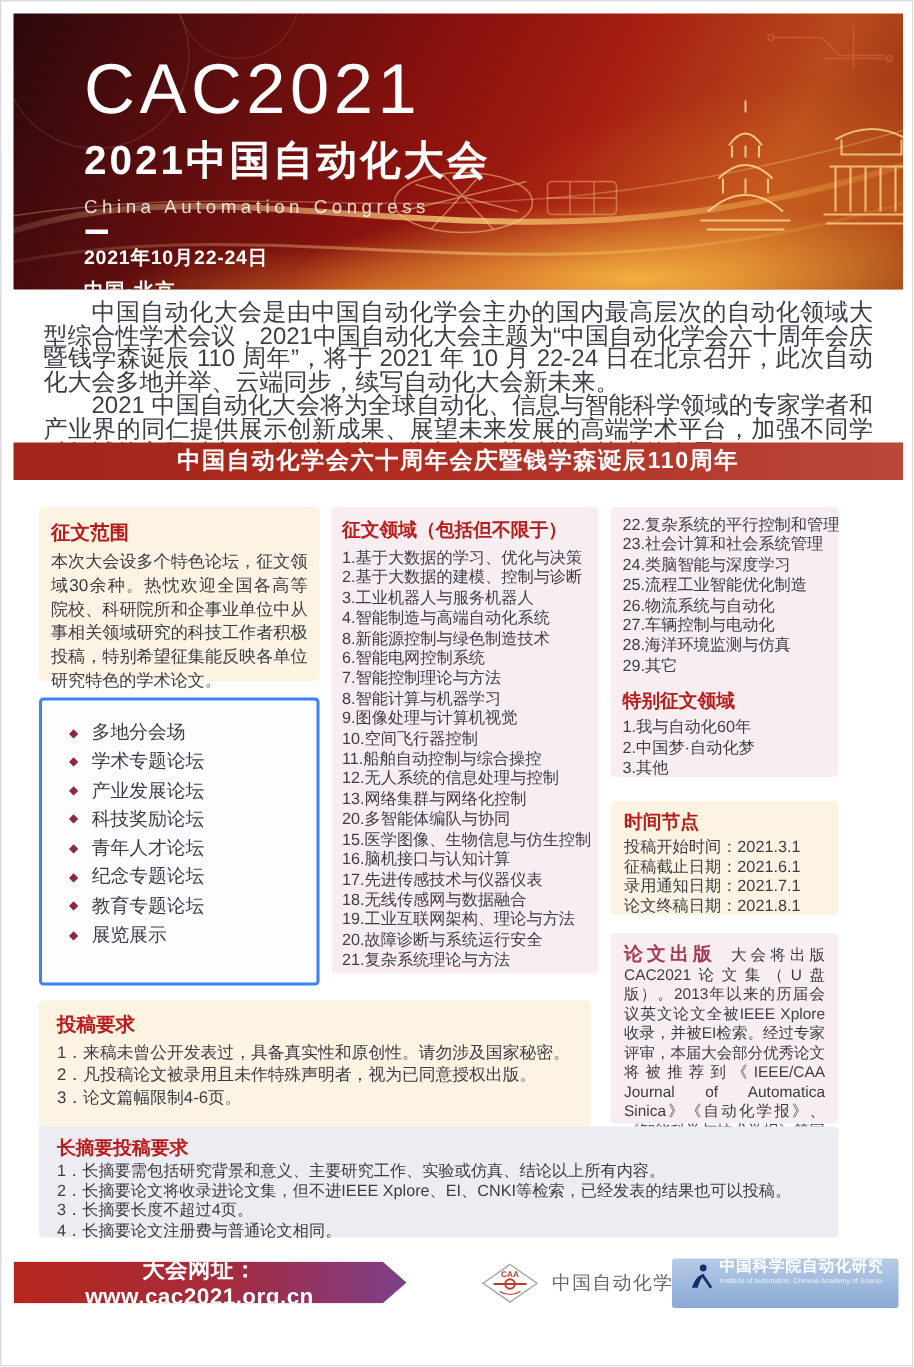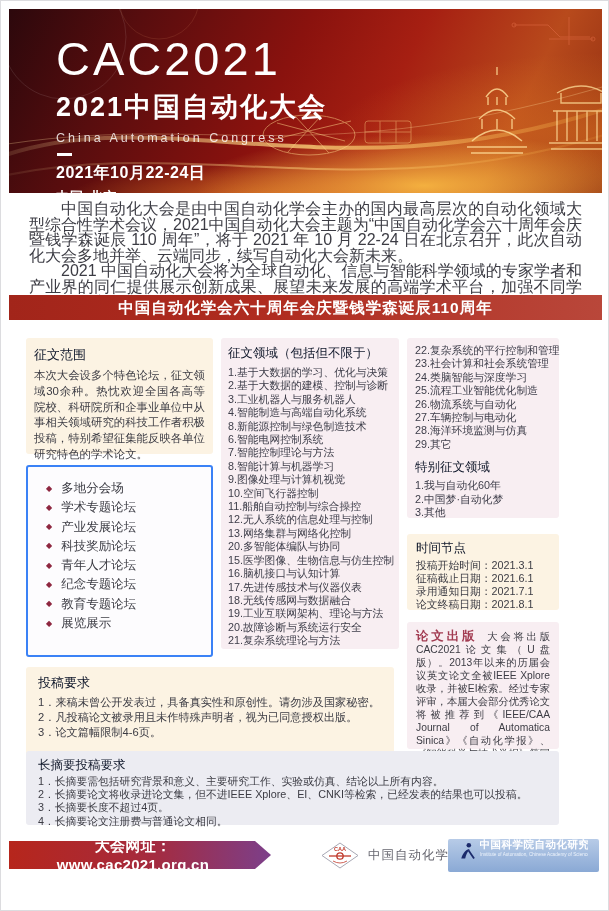--- a/index.html
+++ b/index.html
@@ -16,39 +16,39 @@
       radial-gradient(ellipse 45% 30% at 42% 104%, rgba(255,166,48,.55), rgba(255,166,48,0) 72%),
       radial-gradient(ellipse 70% 65% at 102% 68%, rgba(224,122,34,.55), rgba(224,122,34,0) 68%),
       linear-gradient(116deg,#2c080c 0%,#580d0e 20%,#8a120e 45%,#a61f12 62%,#b84a1c 82%,#8c2a10 100%);
   }
   .header-art{position:absolute;left:0;top:0;}
   .header-text{position:absolute;left:47px;top:26px;color:#fff;}
   .logo-cac{font-size:47px;font-weight:200;letter-spacing:3px;line-height:1;}
   .title-cn{font-size:27px;font-weight:bold;letter-spacing:2px;margin-top:7px;}
   .title-en{font-size:12.5px;letter-spacing:3px;color:rgba(255,255,255,.82);margin-top:6px;}
   .hd-divider{width:15px;height:3px;background:#fff;margin:8px 0 7px 1px;}
-  .hd-date{font-size:16px;font-weight:bold;letter-spacing:.5px;}
+  .hd-date{font-size:13px;font-weight:bold;letter-spacing:.5px;}
   .hd-loc{font-size:13px;font-weight:bold;margin-top:4px;letter-spacing:1px;}
   
   .intro{position:absolute;left:28px;top:200px;width:553px;color:#3c3c44;}
   .intro p{margin:0;font-size:16px;line-height:15.6px;text-align:justify;text-indent:2em;}
   
   .banner{
     position:absolute;left:8px;top:294px;width:593px;height:25px;line-height:25px;
     background:linear-gradient(90deg,#99211573 , #a2251a 0%, #b02c20 45%, #b9473a 100%);
     background:linear-gradient(90deg,#a2251a 0%,#b02c20 45%,#b9473a 100%);
     color:#fff;text-align:center;font-size:15.5px;font-weight:bold;letter-spacing:1px;
   }
   
   .box{position:absolute;border-radius:3px;box-sizing:border-box;color:#3c3c44;}
   .cream{background:#fcf3e3;}
   .pink{background:#f8eef2;}
   .grayx{background:#ececf2;}
   .whitex{background:#fdfcfe;border:2px solid #3b82f6;}
-  .box h3{margin:0;color:#0f172a;font-weight:normal;}
+  .box h3{margin:0;color:#b91c1c;font-weight:bold;}
   .scope{left:25px;top:337px;width:187px;height:116px;padding:8px 8px 6px;}
   .scope h3{font-size:13px;margin-bottom:4px;}
   .scope p{margin:0;font-size:11.4px;line-height:15.8px;text-align:justify;}
   .forums{left:25px;top:464px;width:187px;height:192px;padding:12px 6px;}
   .forums ul{list-style:none;margin:0;padding:0 0 0 12px;}
   .forums li{font-size:12.5px;line-height:18.8px;color:#3c3c44;}
   .forums li::before{content:"◆";color:#8e2740;font-size:8px;margin-right:9px;vertical-align:1.5px;}
   .topics{left:220px;top:337px;width:178px;height:311px;padding:7px 7px;}
   .topics h3{font-size:12.5px;margin-bottom:4px;}
   ul.plainlist{list-style:none;margin:0;padding:0;}

